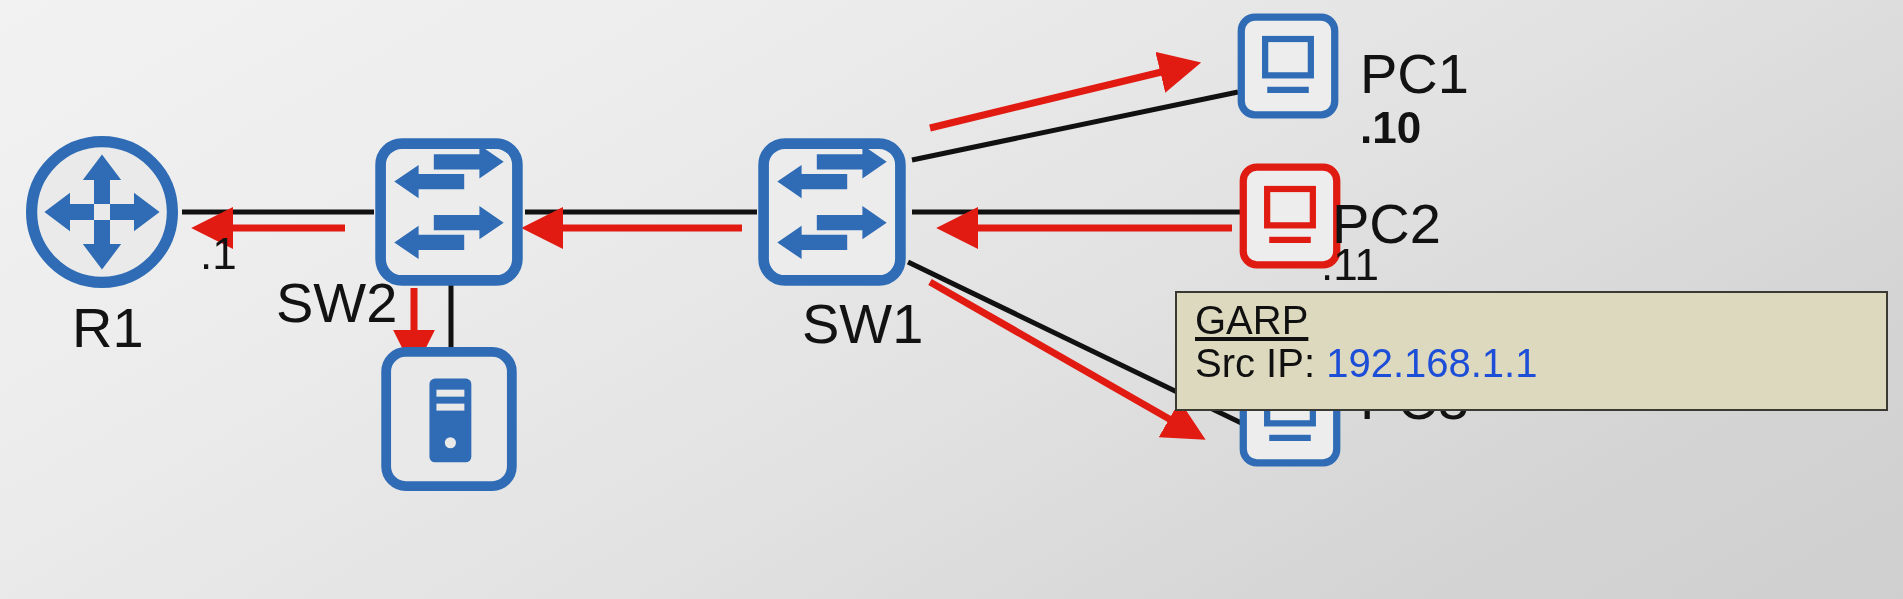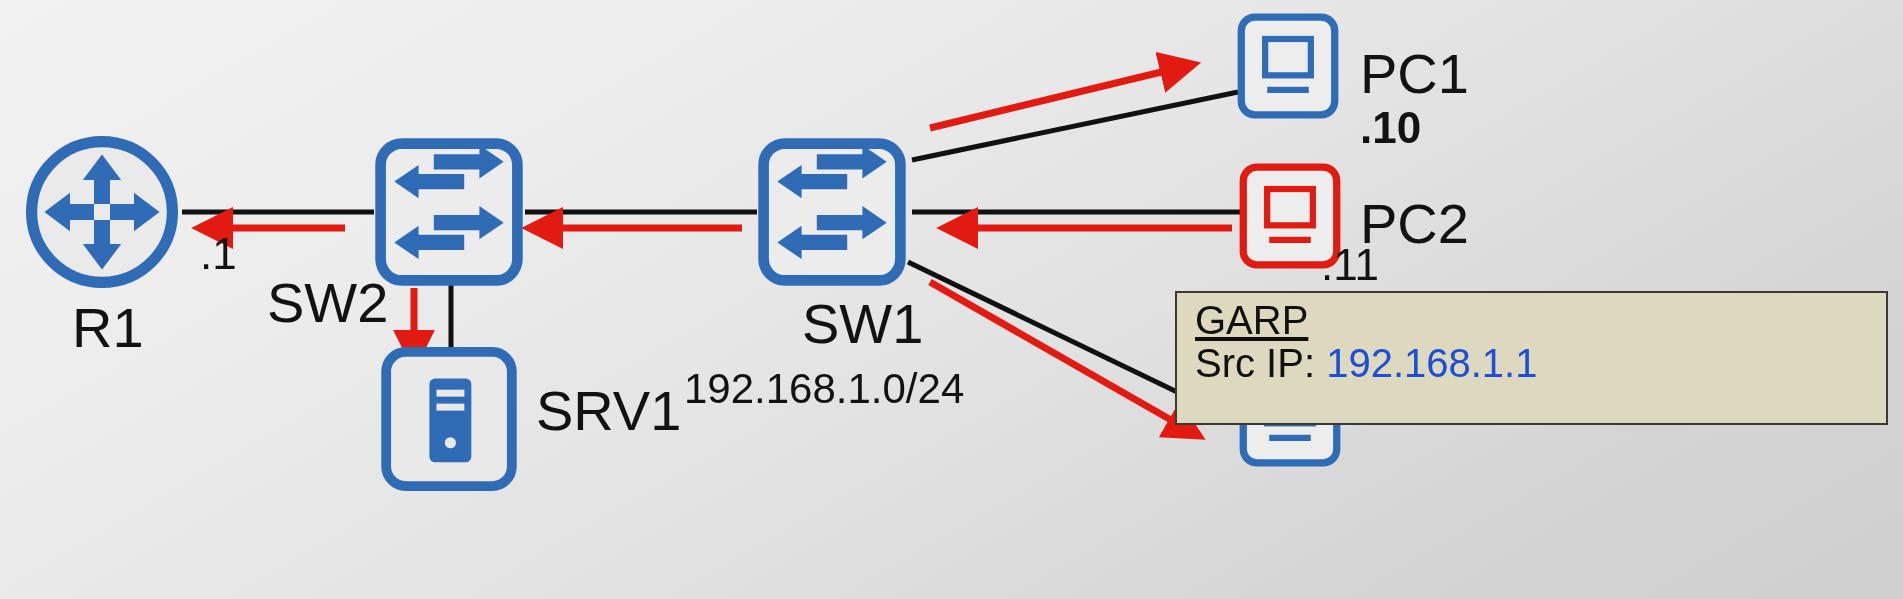--- a/index.html
+++ b/index.html
@@ -126,74 +126,72 @@
     <svg class="switch-icon" viewBox="0 0 100 100">
       <rect x="5" y="5" width="90" height="90" rx="14" ry="14" fill="#ececec" stroke="#2f6cb5" stroke-width="7"></rect>
       <g fill="#2f6cb5">
         <path d="M14 33 L30 22 L30 28 L60 28 L60 38 L30 38 L30 44 Z" transform="translate(0,-3)"></path>
         <path d="M86 33 L70 44 L70 38 L40 38 L40 28 L70 28 L70 22 Z" transform="translate(0,-16)"></path>
         <path d="M14 67 L30 56 L30 62 L60 62 L60 72 L30 72 L30 78 Z" transform="translate(0,3)"></path>
         <path d="M86 67 L70 78 L70 72 L40 72 L40 62 L70 62 L70 56 Z" transform="translate(0,-10)"></path>
       </g>
     </svg>
   </div>
-  <div class="label lbl-device" style="left:267px; top:275px;">SW2</div>
+  <div class="label lbl-device" style="left:276px; top:275px;">SW2</div>
 
   <div class="node" style="left:756px; top:136px;">
     <svg class="switch-icon" viewBox="0 0 100 100">
       <rect x="5" y="5" width="90" height="90" rx="14" ry="14" fill="#ececec" stroke="#2f6cb5" stroke-width="7"></rect>
       <g fill="#2f6cb5">
         <path d="M14 33 L30 22 L30 28 L60 28 L60 38 L30 38 L30 44 Z" transform="translate(0,-3)"></path>
         <path d="M86 33 L70 44 L70 38 L40 38 L40 28 L70 28 L70 22 Z" transform="translate(0,-16)"></path>
         <path d="M14 67 L30 56 L30 62 L60 62 L60 72 L30 72 L30 78 Z" transform="translate(0,3)"></path>
         <path d="M86 67 L70 78 L70 72 L40 72 L40 62 L70 62 L70 56 Z" transform="translate(0,-10)"></path>
       </g>
     </svg>
   </div>
   <div class="label lbl-device" style="left:802px; top:296px;">SW1</div>
-  <div class="label lbl-subnet" style="left:684px; top:368px;">192.168.1.0/24</div>
 
   <div class="node" style="left:379px; top:345px;">
     <svg class="srv-icon" viewBox="0 0 100 106">
       <rect x="5" y="5" width="90" height="96" rx="14" ry="14" fill="#e9e9e9" stroke="#2f6cb5" stroke-width="7"></rect>
       <rect x="36" y="24" width="30" height="60" rx="4" ry="4" fill="#2f6cb5"></rect>
       <rect x="41" y="32" width="20" height="5" fill="#e9e9e9"></rect>
       <rect x="41" y="42" width="20" height="5" fill="#e9e9e9"></rect>
       <circle cx="51" cy="70" r="4" fill="#e9e9e9"></circle>
     </svg>
   </div>
-  <div class="label lbl-device" style="left:536px; top:383px;">SRV1</div>
 
   <div class="node" style="left:1236px; top:12px;">
     <svg class="pc-icon" viewBox="0 0 100 104">
       <rect x="5" y="5" width="90" height="94" rx="13" ry="13" fill="#ededed" stroke="#2f6cb5" stroke-width="7"></rect>
       <rect x="28" y="26" width="44" height="35" fill="none" stroke="#2f6cb5" stroke-width="6"></rect>
       <rect x="30" y="72" width="40" height="6" fill="#2f6cb5"></rect>
     </svg>
   </div>
   <div class="label lbl-device" style="left:1360px; top:46px;">PC1</div>
   <div class="label lbl-ip" style="left:1360px; top:106px;font-weight:bold;">.10</div>
 
   <div class="node" style="left:1238px; top:162px;">
     <svg class="pc-icon" viewBox="0 0 100 104">
       <rect x="5" y="5" width="90" height="94" rx="13" ry="13" fill="#ededed" stroke="#e01b12" stroke-width="7"></rect>
       <rect x="28" y="26" width="44" height="35" fill="none" stroke="#e01b12" stroke-width="6"></rect>
       <rect x="30" y="72" width="40" height="6" fill="#e01b12"></rect>
     </svg>
   </div>
-  <div class="label lbl-device" style="left:1360px; top:196px;">PC2</div>
+  <div class="label lbl-device" style="left:1332px; top:196px;">PC2</div>
   <div class="label lbl-ip" style="left:1321px; top:243px;">.11</div>
 
   <div class="node" style="left:1238px; top:360px;">
     <svg class="pc-icon" viewBox="0 0 100 104">
       <rect x="5" y="5" width="90" height="94" rx="13" ry="13" fill="#ededed" stroke="#2f6cb5" stroke-width="7"></rect>
       <rect x="28" y="26" width="44" height="35" fill="none" stroke="#2f6cb5" stroke-width="6"></rect>
       <rect x="30" y="72" width="40" height="6" fill="#2f6cb5"></rect>
     </svg>
   </div>
   <div class="label lbl-device" style="left:1360px; top:372px;">PC3</div>
 
-  <div id="garp-box" style="left:1175px; top:291px; width:713px; height:134px;">
+  <div id="garp-box" style="left:1175px; top:291px; width:713px; height:120px;">
     <span id="garp-title">GARP</span>
     <span class="garp-line2"><span>Src IP:</span> <span class="garp-ip">192.168.1.1</span></span>
   </div>
 
 </div>
 
 </body></html>

